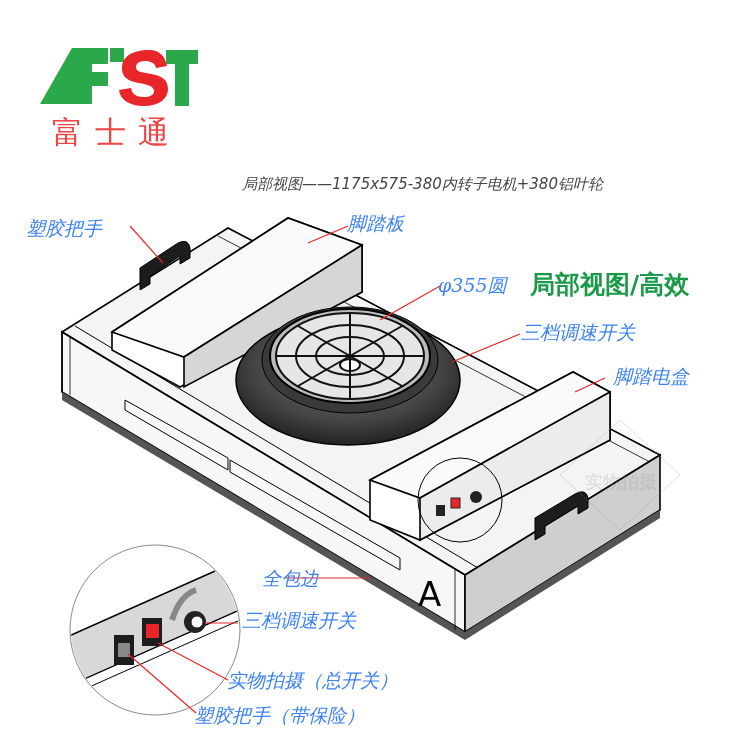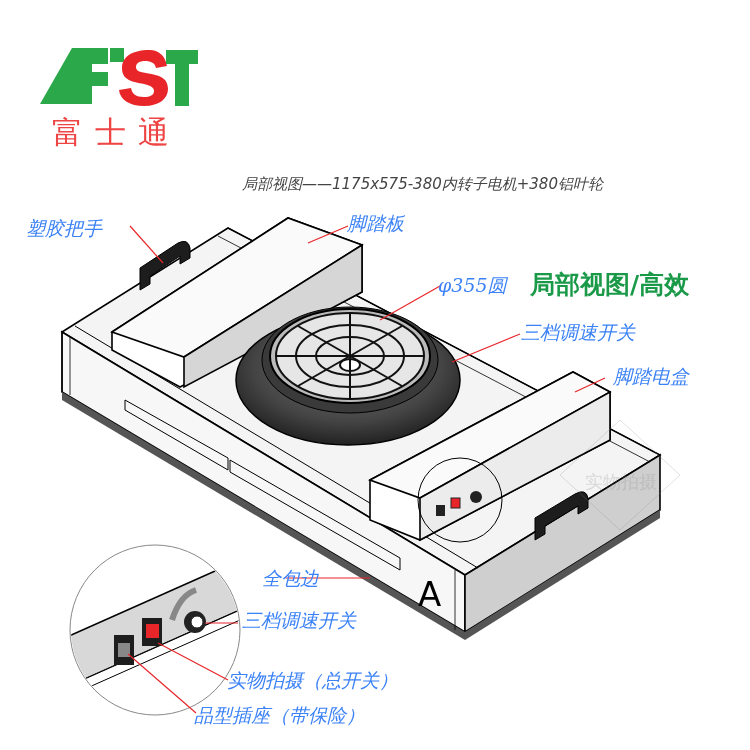--- a/index.html
+++ b/index.html
@@ -131,13 +131,13 @@
 
 <div class="lbl" style="left:26px; top:216px;">塑胶把手</div>
 <div class="lbl" style="left:347px; top:211px;">脚踏板</div>
 <div class="lbl" style="left:438px; top:273px;">φ355圆</div>
 <div class="lbl-green" style="left:530px; top:268px;">局部视图/高效</div>
 <div class="lbl" style="left:521px; top:320px;">三档调速开关</div>
 <div class="lbl" style="left:613px; top:364px;">脚踏电盒</div>
 <div class="lbl" style="left:242px; top:566px;margin-left:20px;">全包边</div>
 <div class="lbl" style="left:242px; top:608px;">三档调速开关</div>
 <div class="lbl" style="left:227px; top:668px;">实物拍摄（总开关）</div>
-<div class="lbl" style="left:194px; top:703px;">品型插座（带保险）</div>
+<div class="lbl" style="left:194px; top:703px;">塑胶把手（带保险）</div>
 
 </body></html>

